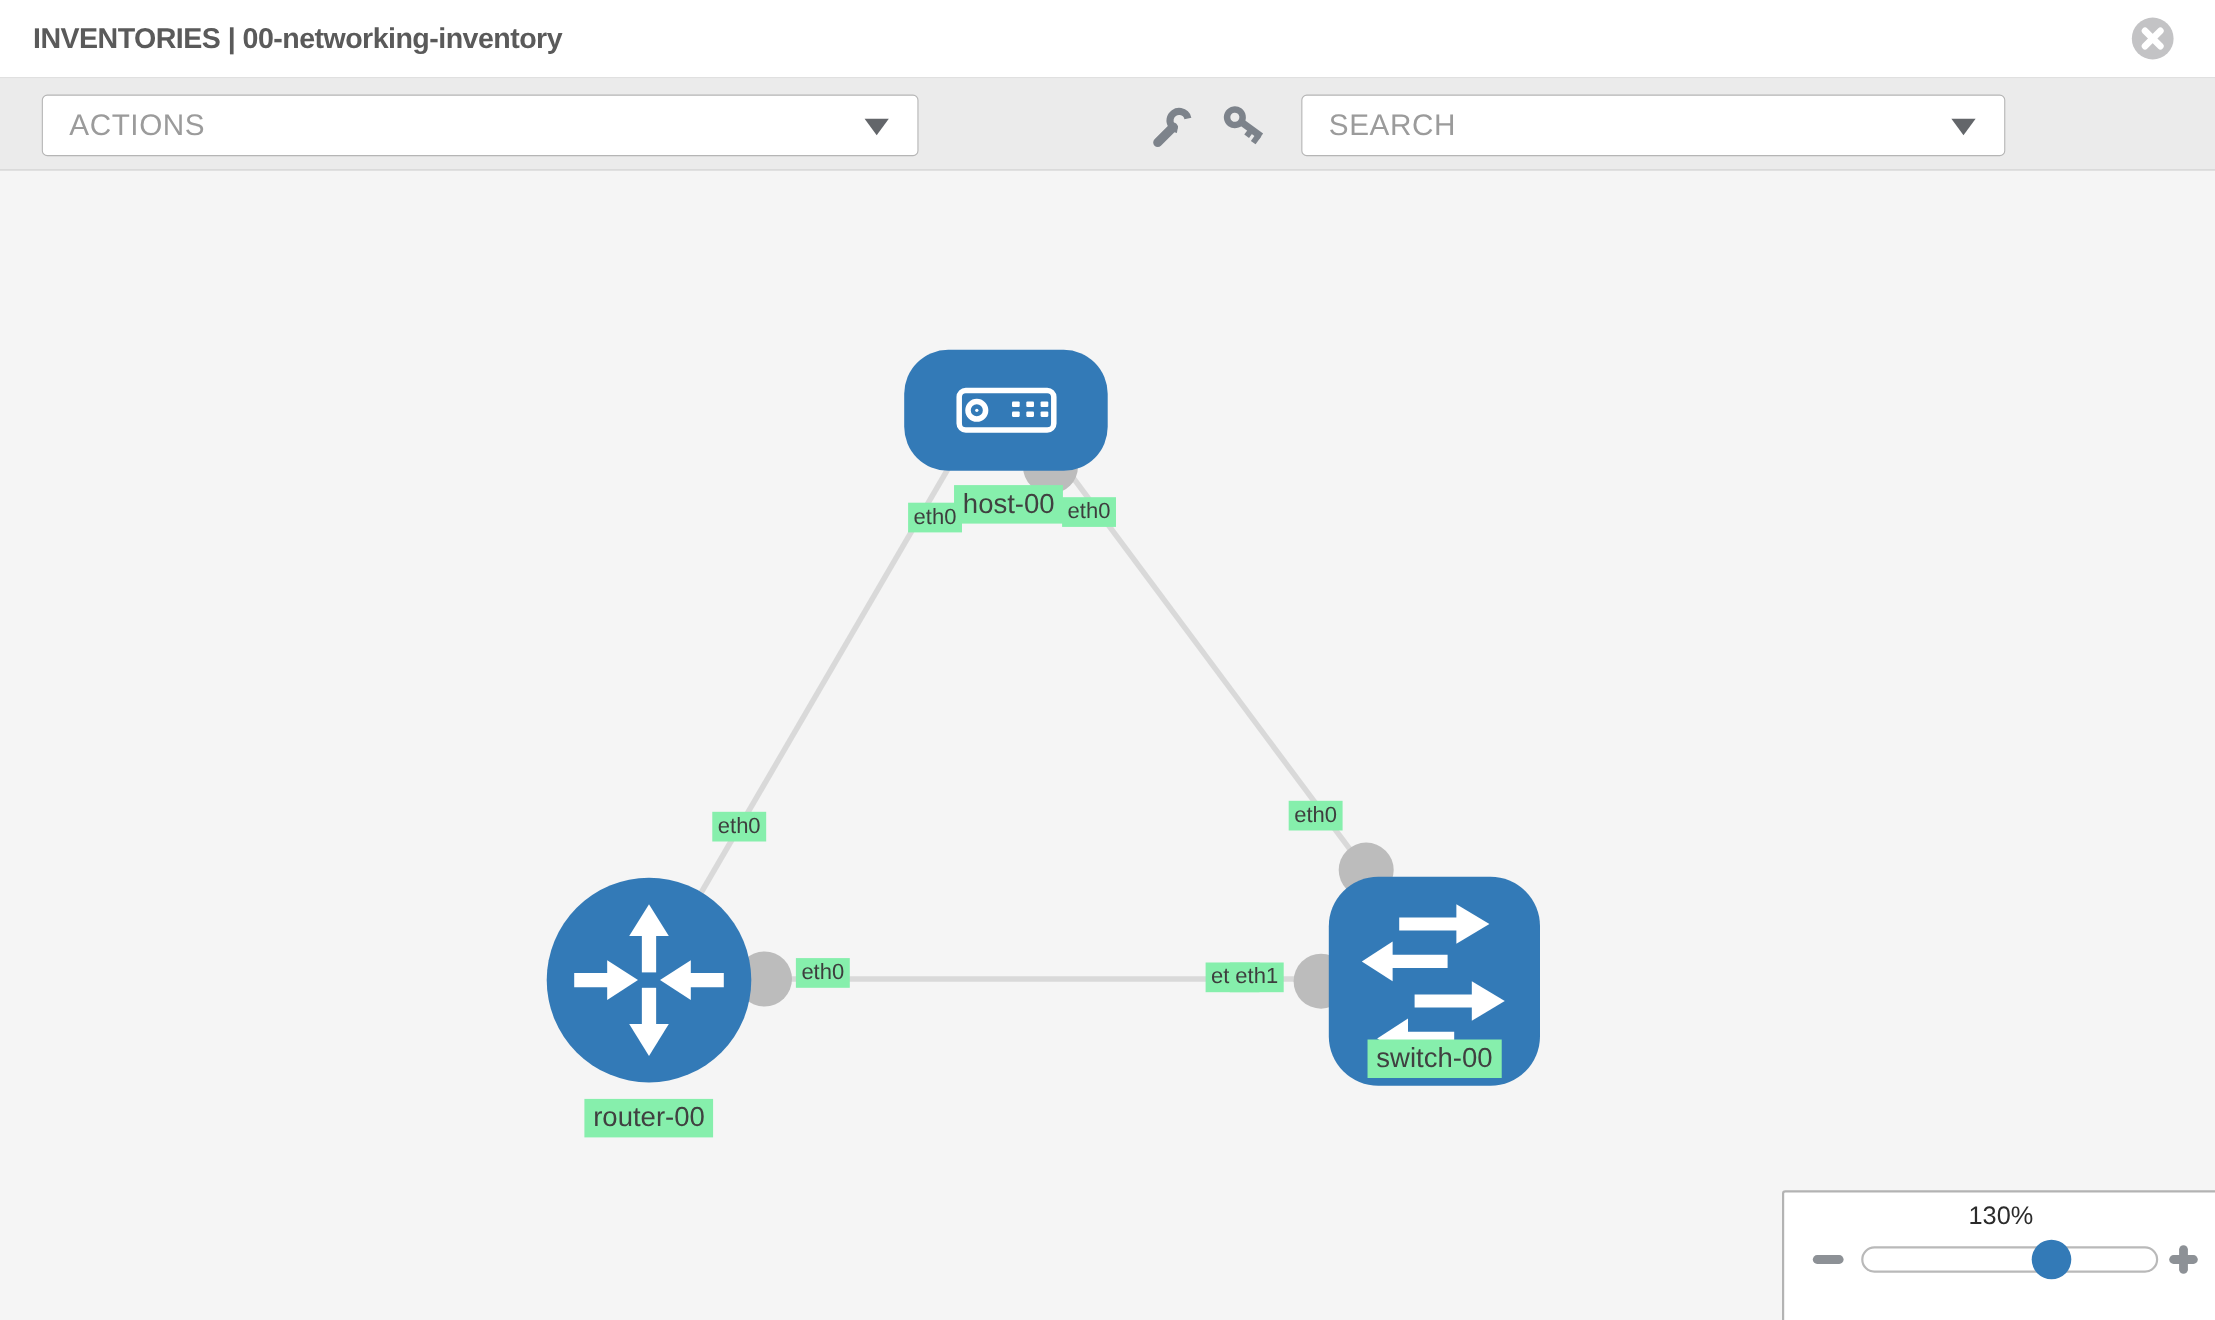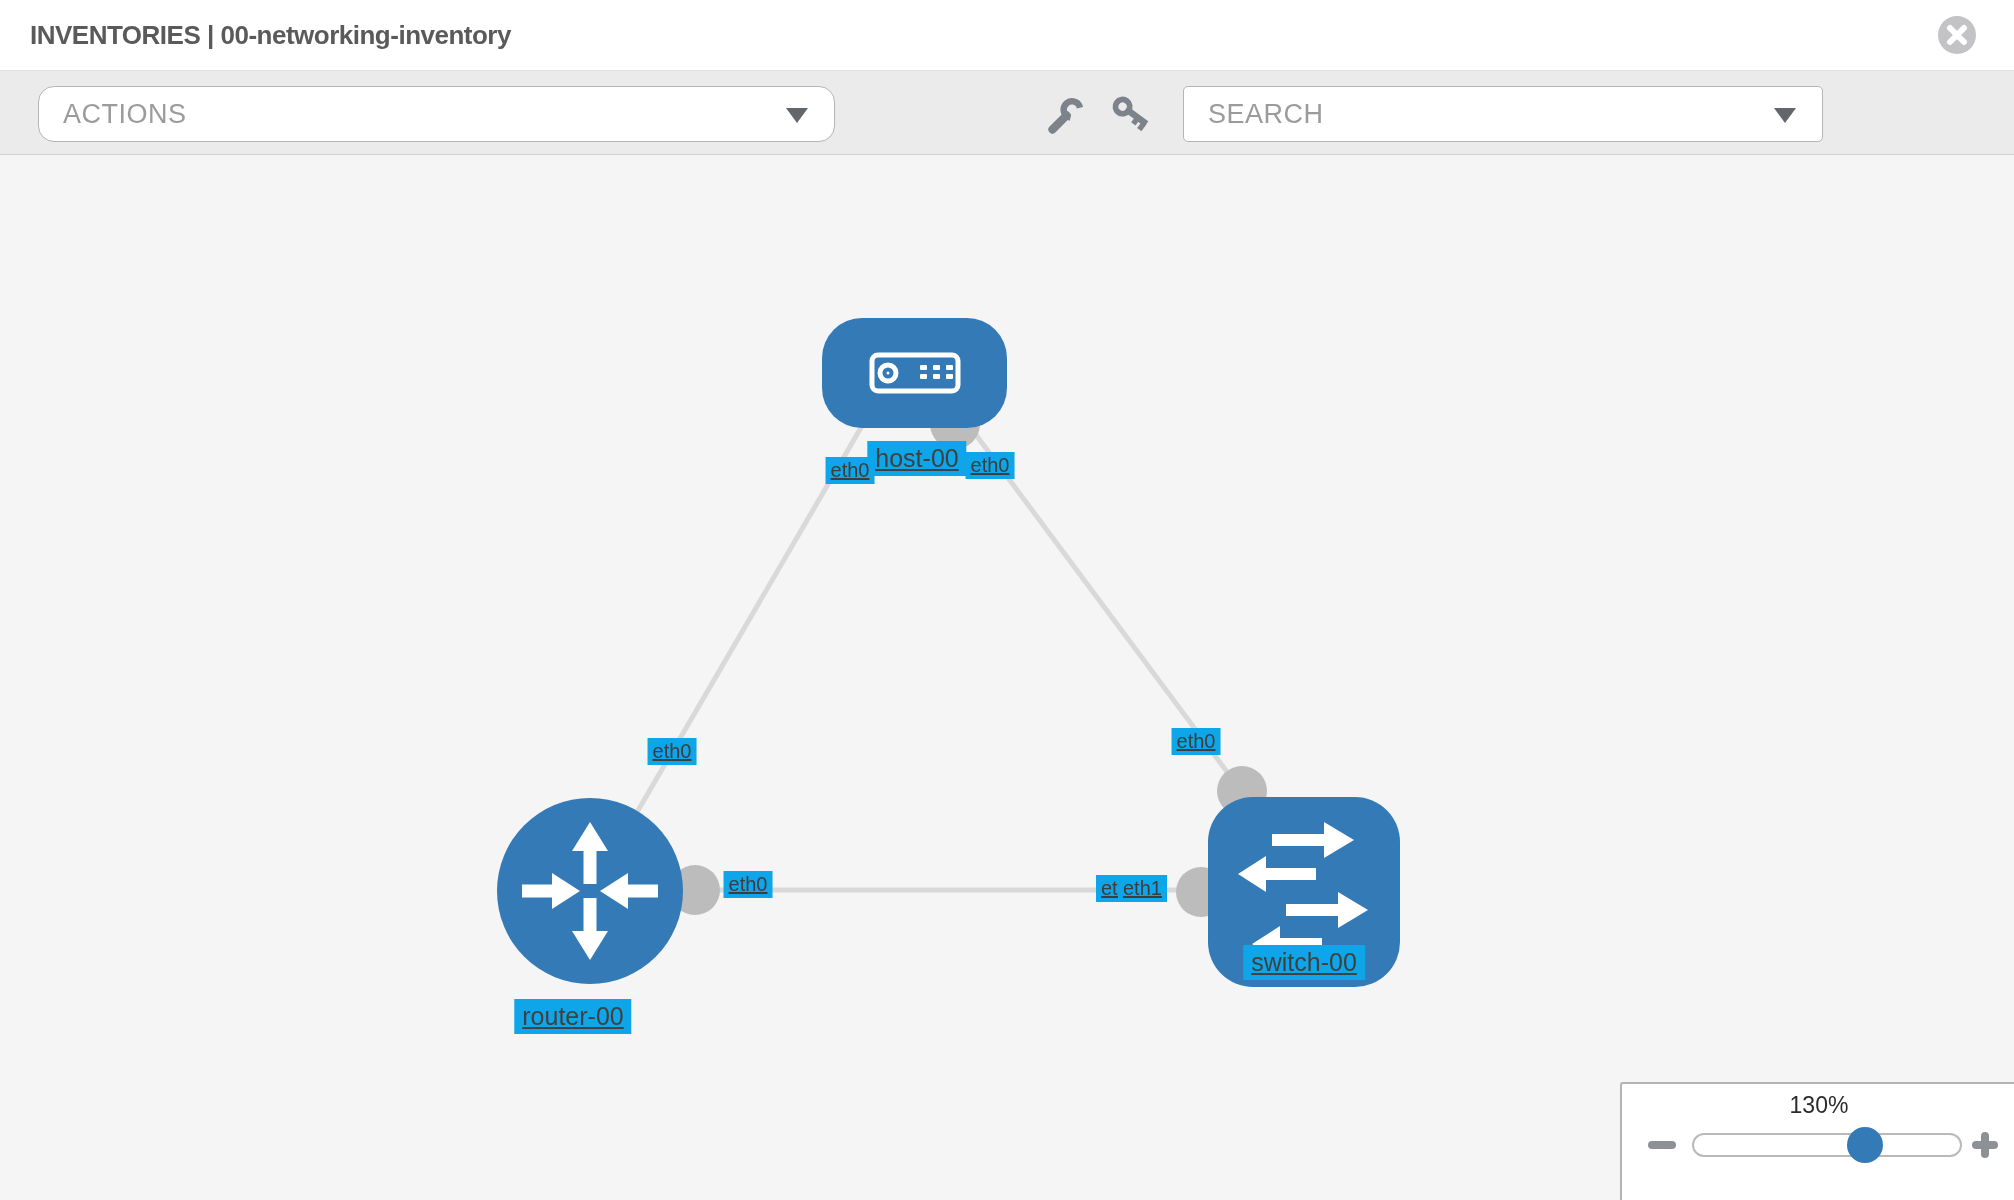--- a/index.html
+++ b/index.html
@@ -18,31 +18,31 @@
   
   .toolbar { position:absolute; left:0; top:70px; width:2014px; height:85px;
     background:#ebebeb; border-top:1px solid #e0e0e0; border-bottom:1px solid #cfcfcf; z-index:10; }
   .select-box { position:absolute; top:15px; height:56px; background:#fff;
     border:1px solid #b5b5b5; border-radius:5px; cursor:pointer; }
   .select-box .sel-label { position:absolute; left:24px; top:0; line-height:54px;
     font-size:27px; color:#9b9b9b; letter-spacing:0.5px; }
   .caret { position:absolute; right:26px; top:21px; width:0; height:0;
     border-left:11px solid transparent; border-right:11px solid transparent;
     border-top:15px solid #63666a; }
-  .actions-box { left:38px; width:797px;border-radius:16px; }
+  .actions-box { left:38px; width:797px; }
   .search-box  { left:1183px; width:640px; }
   .tool-icon { position:absolute; top:25px; cursor:pointer; }
   .wrench { left:1046px; }
   .key { left:1110px; }
 
   
   .canvas-svg { position:absolute; left:0; top:0; width:2014px; height:1200px; z-index:0; }
 
-  .graph-label { position:absolute; background:#0ea5e9; color:#404040;
-    white-space:nowrap; z-index:2;text-decoration:underline; }
+  .graph-label { position:absolute; background:#86efac; color:#404040;
+    white-space:nowrap; z-index:2; }
   .node-label { font-size:25px; padding:3px 8px; transform:translateX(-50%); }
   .port-label { font-size:20px; padding:2px 5px; color:#3d3d3d; }
   .center { transform:translateX(-50%); }
 
   
   .zoom-panel { position:absolute; left:1620px; top:1082px; width:402px; height:130px;
     background:#ffffff; border:2px solid #b3b3b3; border-radius:3px; z-index:5; }
   .zoom-value { position:absolute; left:0; top:8px; width:394px; text-align:center;
     font-size:23px; color:#2b2b2b; }
   .zoom-minus { position:absolute; left:26px; top:57px; width:28px; height:8px;
@@ -111,21 +111,21 @@
       <polygon points="1266,856 1266,892 1238,874" stroke="none"></polygon>
       <line x1="1286" y1="910" x2="1342" y2="910"></line>
       <polygon points="1338,892 1338,928 1368,910" stroke="none"></polygon>
       <line x1="1322" y1="944" x2="1276" y2="944"></line>
       <polygon points="1280,926 1280,962 1252,944" stroke="none"></polygon>
     </g>
   </g>
 </svg>
 
 <div class="graph-label node-label" style="left:917px; top:441px;">host-00</div>
-<div class="graph-label node-label" style="left:573px; top:999px;text-align:center;">router-00</div>
+<div class="graph-label node-label" style="left:590px; top:999px;text-align:center;">router-00</div>
 <div class="graph-label node-label" style="left:1304px; top:945px;">switch-00</div>
 
 <div class="graph-label port-label center" style="left:850px; top:457px;">eth0</div>
 <div class="graph-label port-label center" style="left:990px; top:452px;">eth0</div>
 <div class="graph-label port-label center" style="left:672px; top:738px;">eth0</div>
 <div class="graph-label port-label center" style="left:748px; top:871px;">eth0</div>
 <div class="graph-label port-label center" style="left:1196px; top:728px;">eth0</div>
 
 <div class="graph-label port-label" style="left:1096px; top:875px;">eth0</div>
 <div class="graph-label port-label" style="left:1118px; top:875px;">eth1</div>

